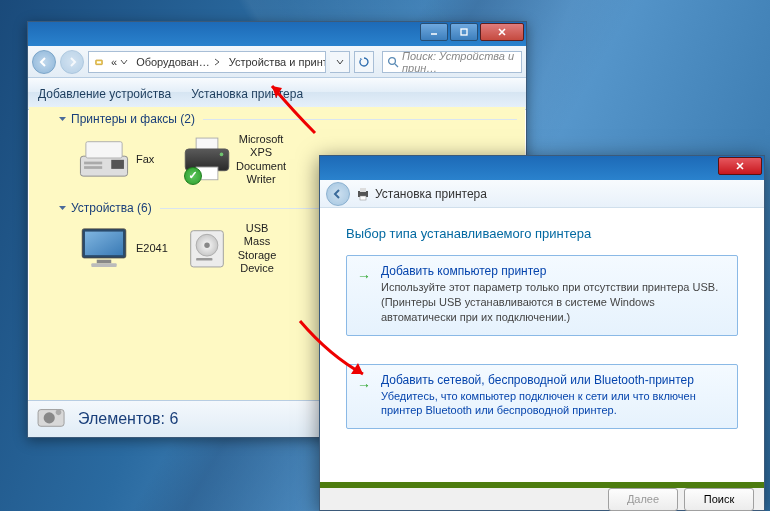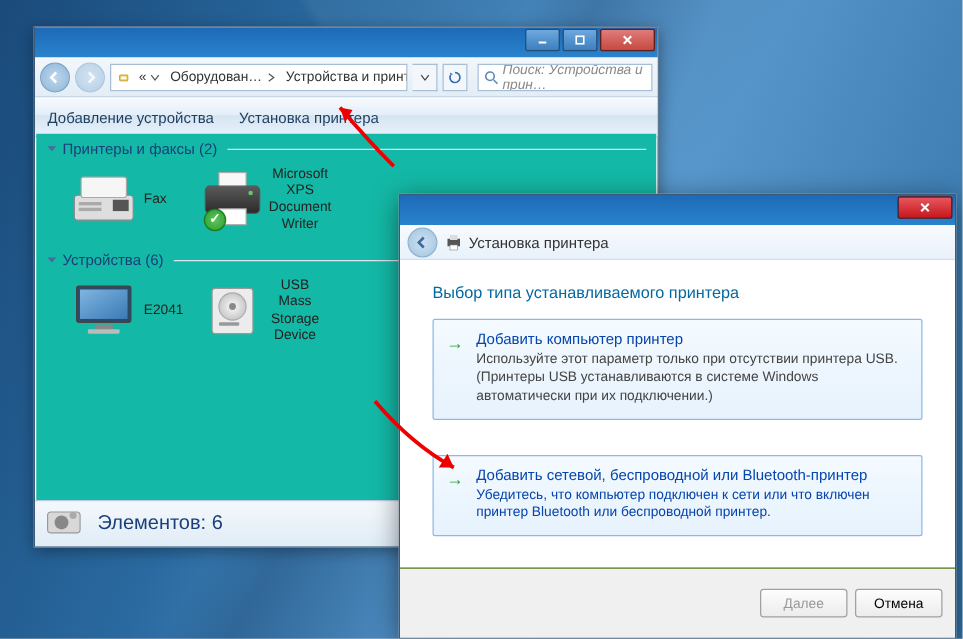--- a/index.html
+++ b/index.html
@@ -22,21 +22,21 @@
 .breadcrumb { flex: 1; height: 22px; background: #fff; border: 1px solid #a8bed6; display: flex; align-items: center; font-size: 11px; color: #333; padding: 0 2px; overflow: hidden; }
 .breadcrumb .seg { padding: 0 4px; white-space: nowrap; display: flex; align-items: center; gap: 3px; }
 .breadcrumb .seg svg { width: 8px; height: 8px; }
 .tiny-btn { width: 20px; height: 22px; border: 1px solid #a8bed6; border-left: none; background: #f3f7fb; display: flex; align-items: center; justify-content: center; }
 .search-box { width: 140px; height: 22px; border: 1px solid #a8bed6; background: #fff; margin-left: 4px; display: flex; align-items: center; padding: 0 4px; color: #888; font-size: 11px; font-style: italic; overflow: hidden;}
 .search-box svg { width: 12px; height: 12px; margin-right: 3px; flex-shrink:0; }
 
 .cmd-bar { height: 32px; background: linear-gradient(#f8fbfe,#e3eef8 45%,#d6e5f2 46%,#e7f1fb); border-bottom: 1px solid #b8cde2; display: flex; align-items: center; padding: 0 10px; gap: 20px; font-size: 12px; color: #1e3e5e; }
 .cmd-item { cursor: default; }
 
-.content { position: absolute; top: 85px; bottom: 37px; left: 1px; right: 1px; background: #14b8a6; overflow: hidden; }
+.content { position: absolute; top: 85px; bottom: 37px; left: 1px; right: 1px; background: #fef9c3; overflow: hidden; padding-left: 21px; }
 .group-hdr { display: flex; align-items: center; font-size: 12px; color: #1a3f7a; padding: 5px 8px 3px 8px; }
 .group-hdr svg { width: 9px; height: 9px; margin-right: 4px; }
 .group-hdr .line { flex: 1; height: 1px; background: #d9e5f1; margin-left: 8px; }
 .icons-row { display: flex; padding: 2px 6px 8px 22px; gap: 6px; flex-wrap: wrap; }
 .device { width: 100px; display: flex; flex-direction: row; align-items: center; font-size: 11px; color: #222; text-align: center; line-height: 1.2; }
 .device .ico { width: 64px; height: 54px; display: flex; align-items: center; justify-content: center; margin-bottom: 3px; position: relative;}
 .device .ico svg { width: 58px; height: 52px; }
 .check-overlay { position: absolute; bottom: 0; left: 6px; width: 18px; height: 18px; background: radial-gradient(#5ec65e,#2a9c2a); border-radius: 50%; border: 1px solid #1c7d1c; display: flex; align-items:center; justify-content:center;}
 .check-overlay::after { content:"✓"; color:#fff; font-size:11px; font-weight:bold;}
 
@@ -50,21 +50,21 @@
 .wiz-title .back svg { width: 12px; height: 12px; }
 .wiz-title .pi { width: 14px; height: 14px; margin-right: 5px; }
 .wiz-body { padding: 18px 26px 0 26px; }
 .wiz-h1 { font-size: 13px; color: #0369a1; margin-bottom: 14px; }
 .opt { border: 1px solid transparent; border-radius: 2px; padding: 8px 12px 10px 34px; position: relative; margin-bottom: 28px; }
 .opt.hover { border-color: #8ab9e6; background: linear-gradient(#f4faff,#e6f2fd); }
 .opt .arrow { position: absolute; left: 10px; top: 10px; color: #2fa52f; font-size: 14px; font-weight: bold; }
 .opt .title { font-size: 12px; color: #0645ad; margin-bottom: 2px; }
 .opt .desc { font-size: 11px; color: #0645ad; line-height: 1.35; }
 .opt .desc.plain { color: #444; }
-.wiz-footer { position: absolute; left: 0; right: 0; bottom: 0; height: 56px; background: #f0f0f0; border-top: 1px solid #4d7c0f; display: flex; align-items: center; justify-content: flex-end; padding: 0 10px; gap: 6px;}
+.wiz-footer { position: absolute; left: 0; right: 0; bottom: 0; height: 28px; background: #f0f0f0; border-top: 6px solid #4d7c0f; display: flex; align-items: center; justify-content: flex-end; padding: 0 10px; gap: 6px;}
 .btn { min-width: 70px; height: 23px; font-size: 11px; background: linear-gradient(#fdfdfd,#ececec); border: 1px solid #a0a0a0; border-radius: 3px; padding: 0 10px; }
 .btn:disabled { color: #999; }
 
 
 .red-arrow { position: absolute; pointer-events: none; }
 .red-arrow svg { overflow: visible; }
 </style>
 </head>
 <body>
 
@@ -270,21 +270,21 @@
     </div>
 
     <div class="opt hover">
       <span class="arrow">→</span>
       <div class="title">Добавить сетевой, беспроводной или Bluetooth-принтер</div>
       <div class="desc">Убедитесь, что компьютер подключен к сети или что включен принтер Bluetooth или беспроводной принтер.</div>
     </div>
   </div>
   <div class="wiz-footer">
     <button class="btn" disabled="">Далее</button>
-    <button class="btn">Отмена</button>
+    <button class="btn">Поиск</button>
   </div>
 </div>
 
 <div class="red-arrow" style="left:260px; top:78px; width:60px; height:60px;">
   <svg width="60" height="60">
       <path d="M55 55 Q35 35 12 8" stroke="#e00" stroke-width="3" fill="none"></path>
       <path d="M12 8 L22 10 L16 20 Z" fill="#e00"></path>
     </svg>
 </div>
 <div class="red-arrow" style="left:295px; top:316px; width:80px; height:70px;">

